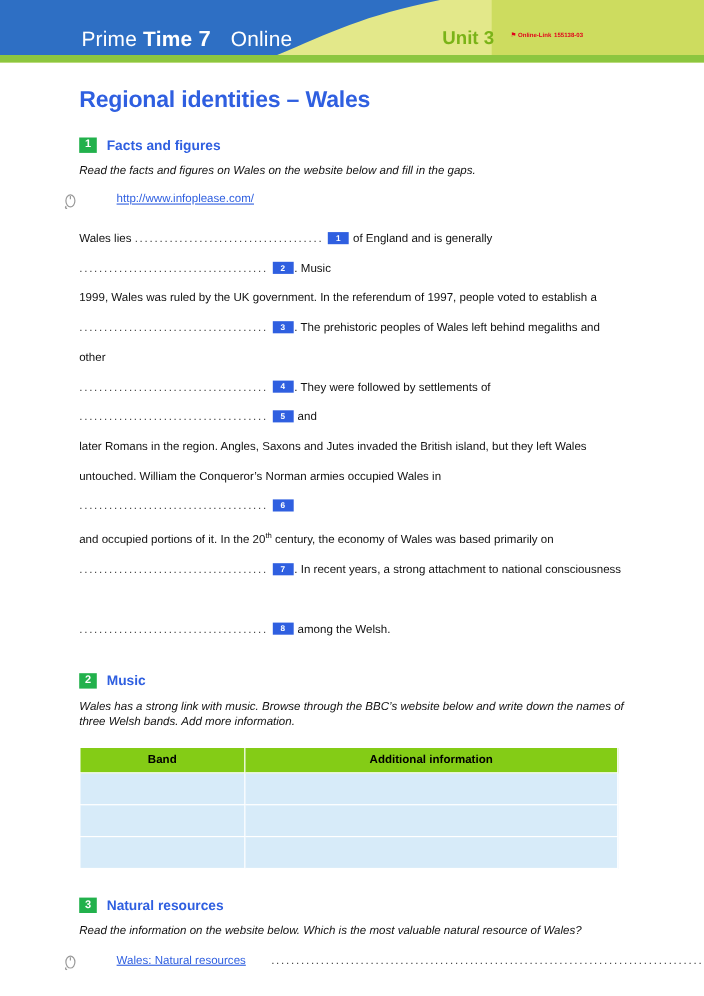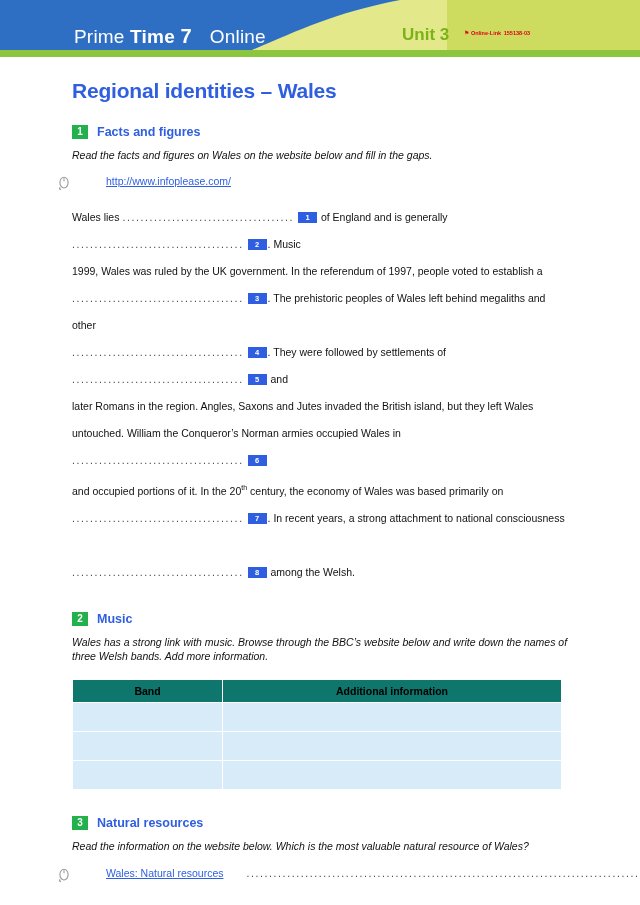--- a/index.html
+++ b/index.html
@@ -77,21 +77,21 @@
     display:inline-block; min-width:15px; height:11px; line-height:11px;
     background:#2f5fe0; color:#ffffff; font-size:7.5px; font-weight:bold;
     text-align:center; vertical-align:1px; margin:0 1px; padding:0 2px;
   }
   sup { font-size:7px; vertical-align:super; }
 
   
   .tablewrap { margin:16px 0 0 72px; width:489px; }
   table.bands { border-collapse:collapse; width:489px; table-layout:fixed; }
   table.bands th {
-    background:#0f766e; color:#000; font-size:10.5px; font-weight:bold;
+    background:#84cc16; color:#000; font-size:10.5px; font-weight:bold;
     height:20px; border:1px solid #ffffff; text-align:center;
   }
   table.bands td {
     background:#d7ebf9; height:26px; border:1px solid #ffffff;
   }
   table.bands col.c1 { width:150px; }
   table.bands col.c2 { width:339px; }
 
   
   .answerrow { margin:14px 0 0 58px; display:flex; align-items:flex-start; gap:9px; }

